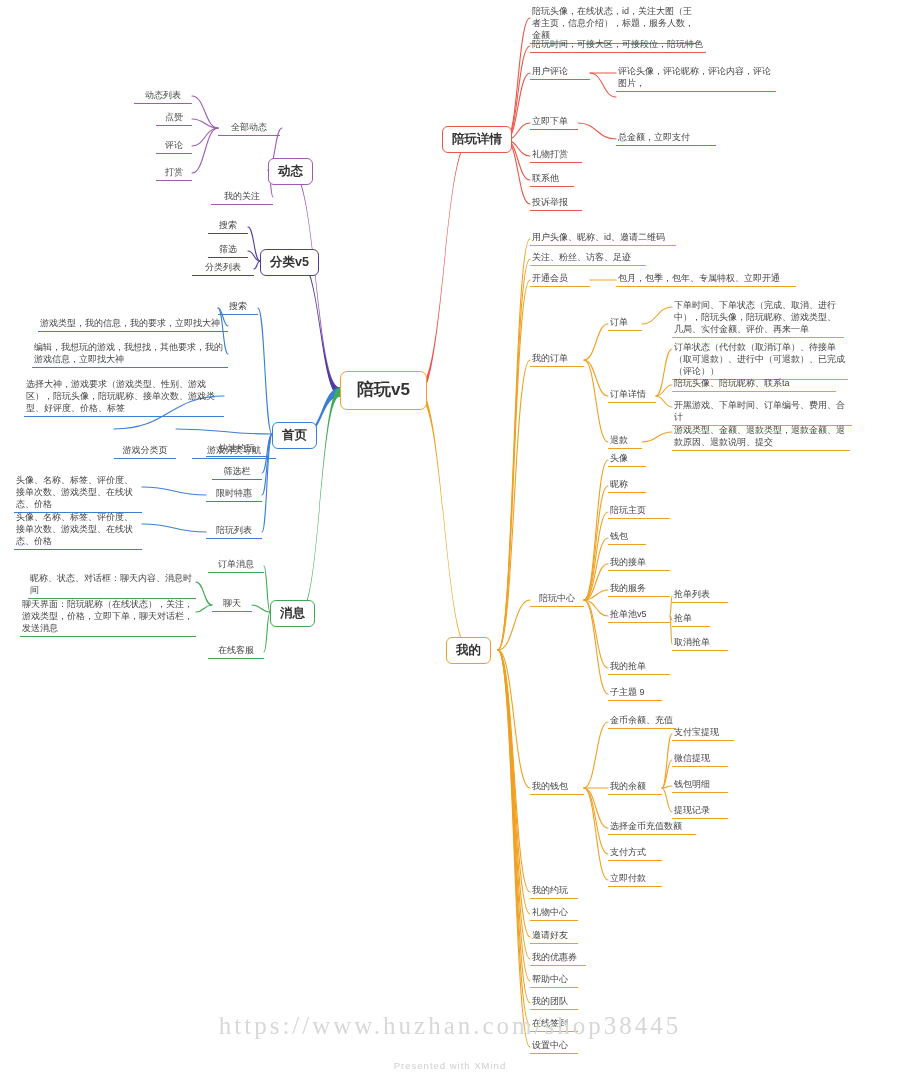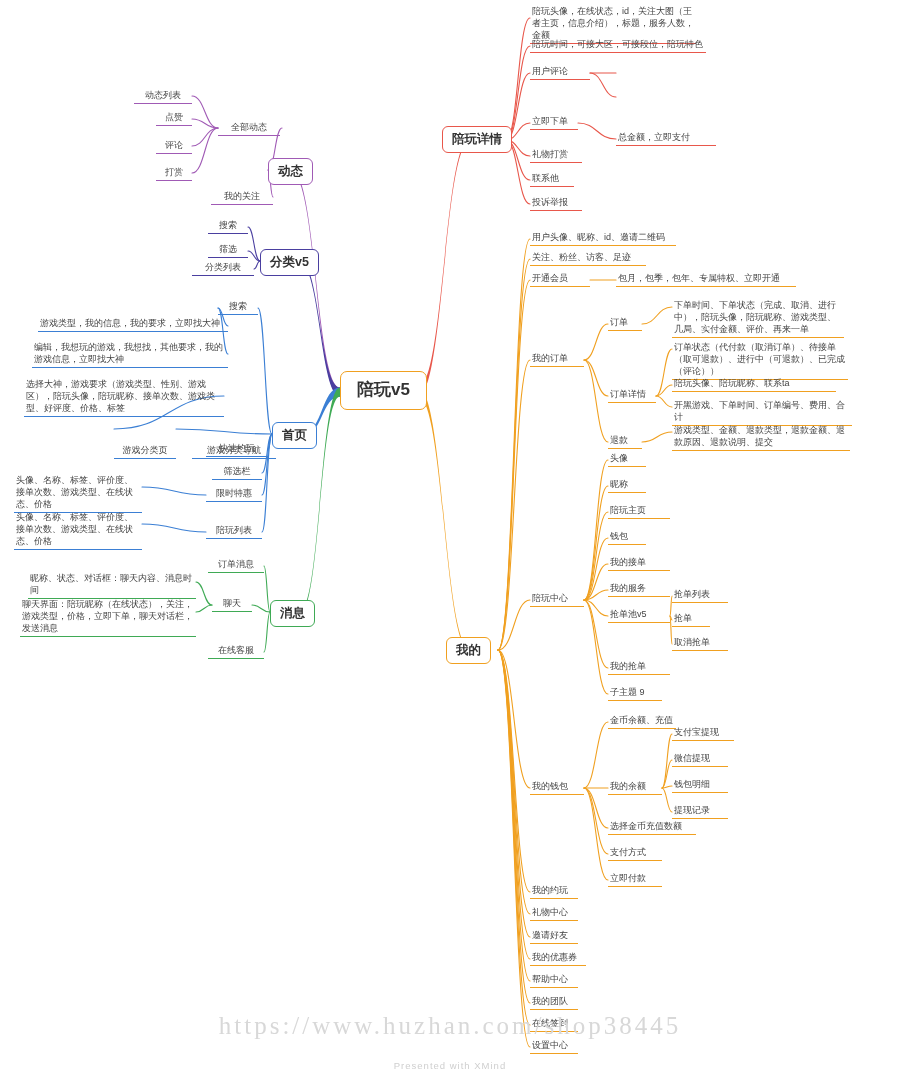--- a/index.html
+++ b/index.html
@@ -191,20 +191,21 @@
   <div class="node leaf center" style="left:208px;top:558px;width:56px;border-color:#3faa55;">订单消息</div>
   <div class="node leaf center" style="left:212px;top:597px;width:40px;border-color:#3faa55;">聊天</div>
   <div class="node leaf" style="left:20px;top:598px;width:176px;border-color:#3faa55;">聊天界面：陪玩昵称（在线状态），关注，游戏类型，价格，立即下单，聊天对话栏，发送消息</div>
   <div class="node leaf" style="left:28px;top:572px;width:168px;border-color:#3faa55;">昵称、状态、对话框：聊天内容、消息时间</div>
   <div class="node leaf center" style="left:208px;top:644px;width:56px;border-color:#3faa55;">在线客服</div>
 
   <div class="node lvl1" style="left:442px;top:126px;border-color:#e8574b;">陪玩详情</div>
   <div class="node leaf" style="left:530px;top:5px;width:166px;border-color:#e8574b;">陪玩头像，在线状态，id，关注大图（王者主页，信息介绍），标题，服务人数，金额</div>
   <div class="node leaf" style="left:530px;top:38px;width:176px;border-color:#e8574b;">陪玩时间，可接大区，可接段位，陪玩特色</div>
   <div class="node leaf" style="left:530px;top:65px;width:60px;border-color:#e8574b;">用户评论</div>
+  <div class="node leaf" style="left:616px;top:65px;width:160px;border-color:#e8574b;">评论头像，评论昵称，评论内容，评论图片，</div>
   <div class="node leaf" style="left:530px;top:115px;width:48px;border-color:#e8574b;">立即下单</div>
   <div class="node leaf" style="left:616px;top:131px;width:100px;border-color:#e8574b;">总金额，立即支付</div>
   <div class="node leaf" style="left:530px;top:148px;width:52px;border-color:#e8574b;">礼物打赏</div>
   <div class="node leaf" style="left:530px;top:172px;width:44px;border-color:#e8574b;">联系他</div>
   <div class="node leaf" style="left:530px;top:196px;width:52px;border-color:#e8574b;">投诉举报</div>
 
   <div class="node lvl1" style="left:446px;top:637px;border-color:#f0a020;">我的</div>
   <div class="node leaf" style="left:530px;top:231px;width:146px;border-color:#f0a020;">用户头像、昵称、id、邀请二维码</div>
   <div class="node leaf" style="left:530px;top:251px;width:116px;border-color:#f0a020;">关注、粉丝、访客、足迹</div>
   <div class="node leaf" style="left:530px;top:272px;width:60px;border-color:#f0a020;">开通会员</div>
@@ -212,21 +213,21 @@
   <div class="node leaf" style="left:530px;top:352px;width:54px;border-color:#f0a020;">我的订单</div>
   <div class="node leaf" style="left:608px;top:316px;width:34px;border-color:#f0a020;">订单</div>
   <div class="node leaf" style="left:672px;top:299px;width:172px;border-color:#f0a020;">下单时间、下单状态（完成、取消、进行中），陪玩头像，陪玩昵称、游戏类型、几局、实付金额、评价、再来一单</div>
   <div class="node leaf" style="left:608px;top:388px;width:48px;border-color:#f0a020;">订单详情</div>
   <div class="node leaf" style="left:672px;top:341px;width:176px;border-color:#f0a020;">订单状态（代付款（取消订单）、待接单（取可退款）、进行中（可退款）、已完成（评论））</div>
   <div class="node leaf" style="left:672px;top:377px;width:164px;border-color:#f0a020;">陪玩头像、陪玩昵称、联系ta</div>
   <div class="node leaf" style="left:672px;top:399px;width:180px;border-color:#f0a020;">开黑游戏、下单时间、订单编号、费用、合计</div>
   <div class="node leaf" style="left:608px;top:434px;width:34px;border-color:#f0a020;">退款</div>
   <div class="node leaf" style="left:672px;top:424px;width:178px;border-color:#f0a020;">游戏类型、金额、退款类型，退款金额、退款原因、退款说明、提交</div>
 
-  <div class="node leaf" style="left:530px;top:592px;width:54px;border-color:#f0a020;">陪玩中心</div>
+  <div class="node leaf" style="left:530px;top:592px;width:54px;border-color:#f0a020;text-align:center;">陪玩中心</div>
   <div class="node leaf" style="left:608px;top:452px;width:38px;border-color:#f0a020;">头像</div>
   <div class="node leaf" style="left:608px;top:478px;width:38px;border-color:#f0a020;">昵称</div>
   <div class="node leaf" style="left:608px;top:504px;width:62px;border-color:#f0a020;">陪玩主页</div>
   <div class="node leaf" style="left:608px;top:530px;width:38px;border-color:#f0a020;">钱包</div>
   <div class="node leaf" style="left:608px;top:556px;width:62px;border-color:#f0a020;">我的接单</div>
   <div class="node leaf" style="left:608px;top:582px;width:62px;border-color:#f0a020;">我的服务</div>
   <div class="node leaf" style="left:608px;top:608px;width:62px;border-color:#f0a020;">抢单池v5</div>
   <div class="node leaf" style="left:672px;top:588px;width:56px;border-color:#f0a020;">抢单列表</div>
   <div class="node leaf" style="left:672px;top:612px;width:38px;border-color:#f0a020;">抢单</div>
   <div class="node leaf" style="left:672px;top:636px;width:56px;border-color:#f0a020;">取消抢单</div>

